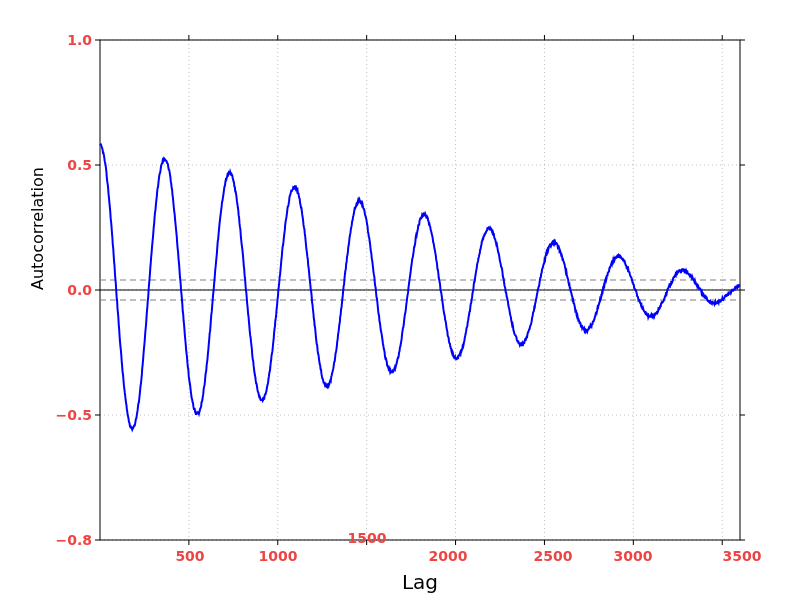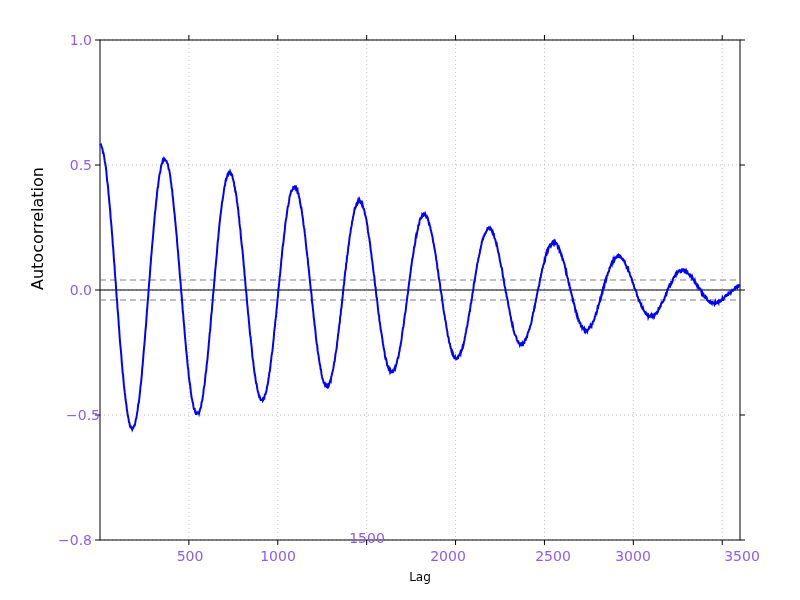--- a/index.html
+++ b/index.html
@@ -42,21 +42,22 @@
     stroke-width: 1;
     fill: none;
   }
   .tick {
     stroke: #000;
     stroke-width: 1;
   }
   .tick-label {
     position: absolute;
     font-size: 14px;
-    color: #8b5cf6;
+    color: #ef4444;
+    font-weight: bold;
   }
   .y-label {
     text-align: right;
     width: 40px;
   }
   .x-label {
     text-align: center;
   }
   .axis-title-y {
     position: absolute;
@@ -65,21 +66,21 @@
     transform: rotate(-90deg);
     transform-origin: left top;
     font-size: 16px;
     white-space: nowrap;
   }
   .axis-title-x {
     position: absolute;
     left: 420px;
     top: 570px;
     transform: translateX(-50%);
-    font-size: 12px;
+    font-size: 20px;
   }
   .series {
     stroke: #0000ff;
     stroke-width: 2;
     fill: none;
   }
   .zero-line {
     stroke: #000;
     stroke-width: 1;
   }
@@ -145,21 +146,21 @@
           <line class="tick" y1="250" y2="250" x1="640" x2="645"></line>
           <line class="tick" y1="125" y2="125" x1="0" x2="-5"></line>
           <line class="tick" y1="125" y2="125" x1="640" x2="645"></line>
           <line class="tick" y1="0" y2="0" x1="0" x2="-5"></line>
           <line class="tick" y1="0" y2="0" x1="640" x2="645"></line>
         </g>
     </svg>
   </div>
 
   <div class="tick-label y-label" style="left:52px; top:532px;">−0.8</div>
-  <div class="tick-label y-label" style="left:52px; top:407px;margin-left:8px;">−0.5</div>
+  <div class="tick-label y-label" style="left:52px; top:407px;">−0.5</div>
   <div class="tick-label y-label" style="left:52px; top:282px;">0.0</div>
   <div class="tick-label y-label" style="left:52px; top:157px;">0.5</div>
   <div class="tick-label y-label" style="left:52px; top:32px;">1.0</div>
 
   <div class="tick-label x-label" style="left:175px; top:548px; width:30px;">500</div>
   <div class="tick-label x-label" style="left:258px; top:548px; width:40px;">1000</div>
   <div class="tick-label x-label" style="left:347px; top:530px; width:40px;">1500</div>
   <div class="tick-label x-label" style="left:428px; top:548px; width:40px;">2000</div>
   <div class="tick-label x-label" style="left:525px; top:548px; width:40px;margin-left:8px;">2500</div>
   <div class="tick-label x-label" style="left:613px; top:548px; width:40px;text-align:center;">3000</div>

